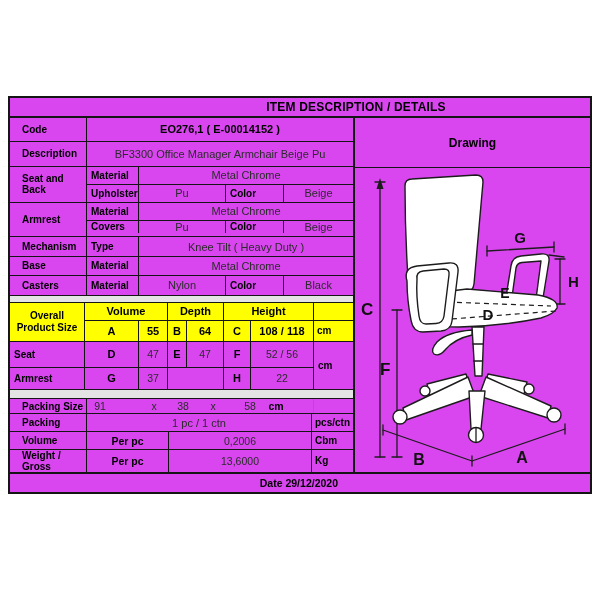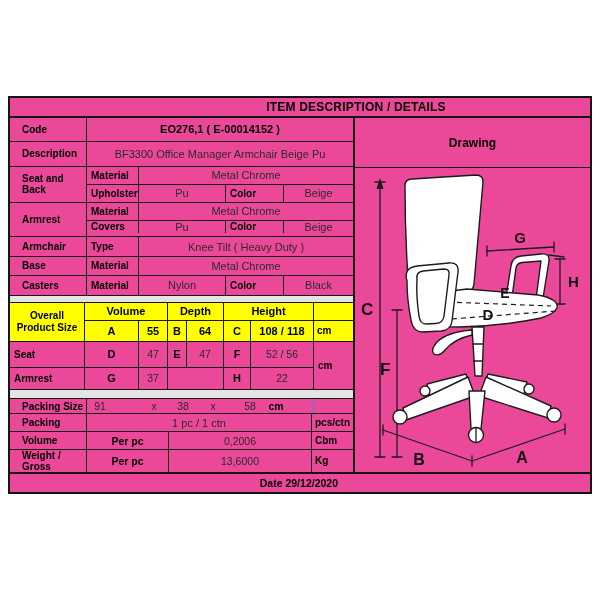--- a/index.html
+++ b/index.html
@@ -1,21 +1,21 @@
 <!DOCTYPE html>
 <html><head>
 <meta charset="utf-8">
 <style>
   * { margin:0; padding:0; box-sizing:border-box; }
   html,body { width:600px; height:600px; background:#ffffff;
     font-family:"Liberation Sans", sans-serif; color:#000; }
   .page { position:relative; width:600px; height:600px; background:#fff; overflow:hidden; }
 
   .sheet { position:absolute; left:8px; top:96px; width:584px; height:398px;
-    border:2px solid #151515; display:flex; flex-direction:column; background:#ec4899; }
+    border:2px solid #151515; display:flex; flex-direction:column; background:#d946ef; }
 
   .title-row { height:20px; border-bottom:2px solid #151515; display:flex;
     align-items:center; justify-content:center; font-weight:bold; font-size:12px; }
   .title-row .ttl { transform:translateX(56px); letter-spacing:.2px; }
 
   .middle { flex:1; display:flex; min-height:0; }
   .left-col { width:345px; border-right:2px solid #151515; display:flex; flex-direction:column; }
   .right-col { flex:1; display:flex; flex-direction:column; }
   .drawing-header { height:50px; border-bottom:1px solid #151515; display:flex;
     align-items:center; justify-content:center; font-weight:bold; font-size:12px; }
@@ -127,21 +127,21 @@
             <div class="r h16">
               <div class="cell ca lbl">Covers</div>
               <div class="cell cv1 val">Pu</div>
               <div class="cell cc lbl">Color</div>
               <div class="cell fx val last">Beige</div>
             </div>
           </div>
         </div>
 
         <div class="band h20">
-          <div class="cell cl lbl">Armchair</div>
+          <div class="cell cl lbl">Mechanism</div>
           <div class="cell ca lbl">Type</div>
           <div class="cell fx val last">Knee Tilt ( Heavy Duty )</div>
         </div>
 
         <div class="band h19">
           <div class="cell cl lbl">Base</div>
           <div class="cell ca lbl">Material</div>
           <div class="cell fx val last">Metal Chrome</div>
         </div>
 

